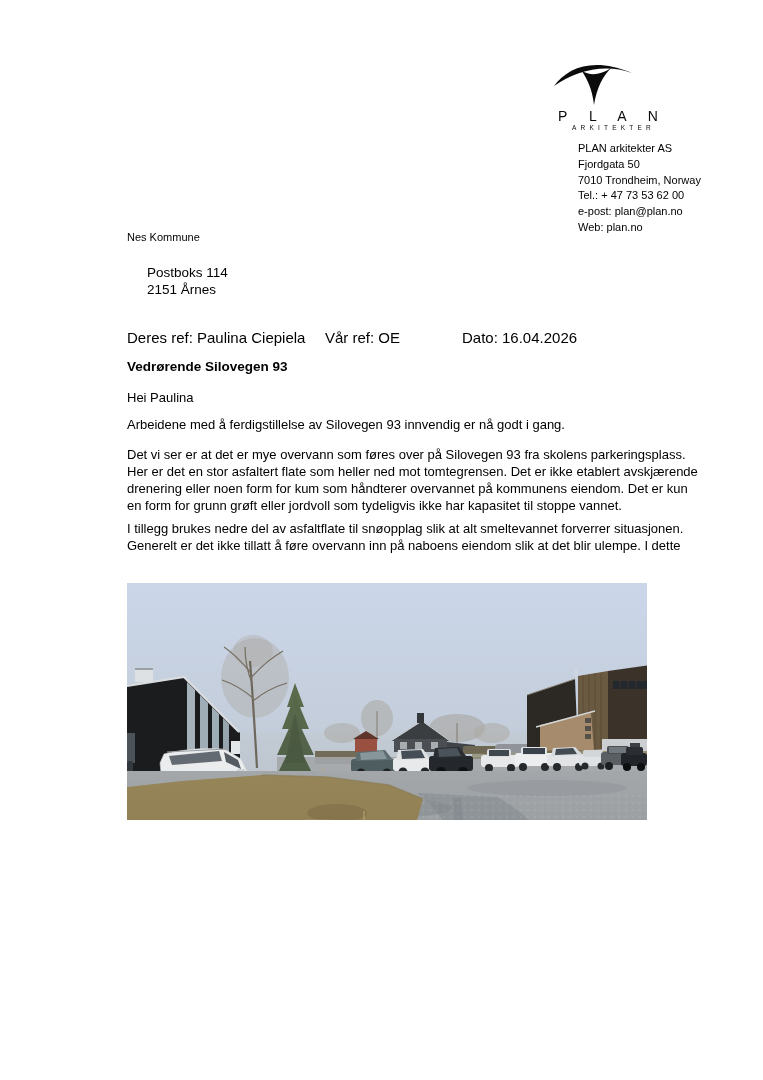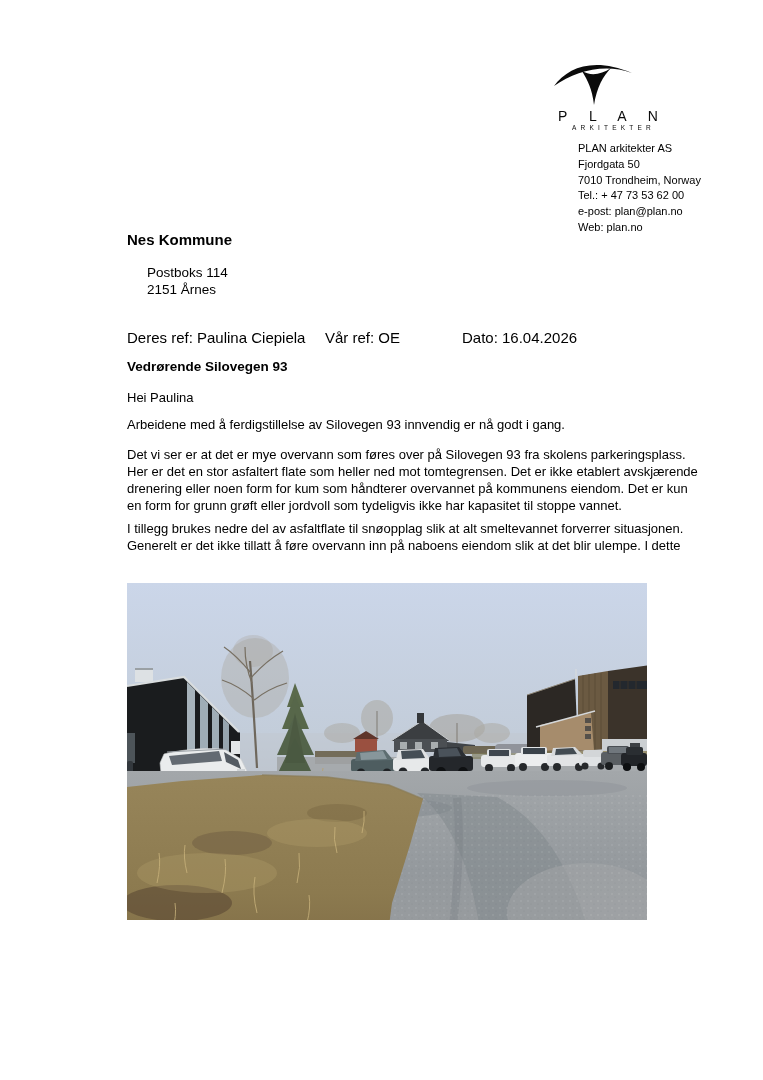--- a/index.html
+++ b/index.html
@@ -1,30 +1,30 @@
 <!DOCTYPE html>
 <html><head>
 <meta charset="utf-8">
 <style>
   html,body{margin:0;padding:0;background:#ffffff;}
   .page{
-    position:relative;width:763px;height:920px;background:#ffffff;
+    position:relative;width:763px;height:820px;background:#ffffff;
     font-family:"Liberation Sans","DejaVu Sans",sans-serif;color:#000;
     overflow:hidden;
   }
   .abs{position:absolute;}
   .nw{white-space:nowrap;}
 
   
   .logo-word{font-size:14px;letter-spacing:9px;font-weight:500;color:#0b0b0b;}
   .logo-sub{font-size:6.5px;letter-spacing:4.2px;font-weight:500;color:#0b0b0b;}
   .sender-line{font-size:11px;line-height:15.8px;color:#000;}
 
   
-  .recipient-name{font-size:15px;font-weight:bold;}
+  .recipient-name{font-size:11px;font-weight:normal;}
   .addr{font-size:13.5px;line-height:17px;}
   .refline{font-size:15px;}
   .subject{font-size:13.5px;font-weight:bold;}
   .body-line{font-size:13px;line-height:17px;display:block;}
 
   .footer-rule{border-top:1.6px solid #4d4d4d;height:0;}
   .footer-text{font-size:11.5px;}
   .footer-right{text-align:right;line-height:15px;}
 </style>
 </head>

